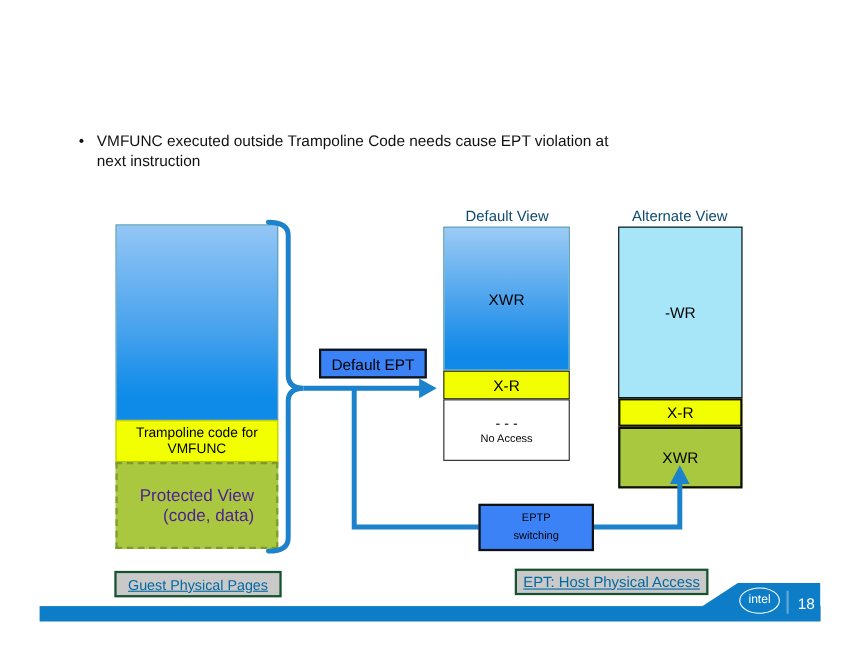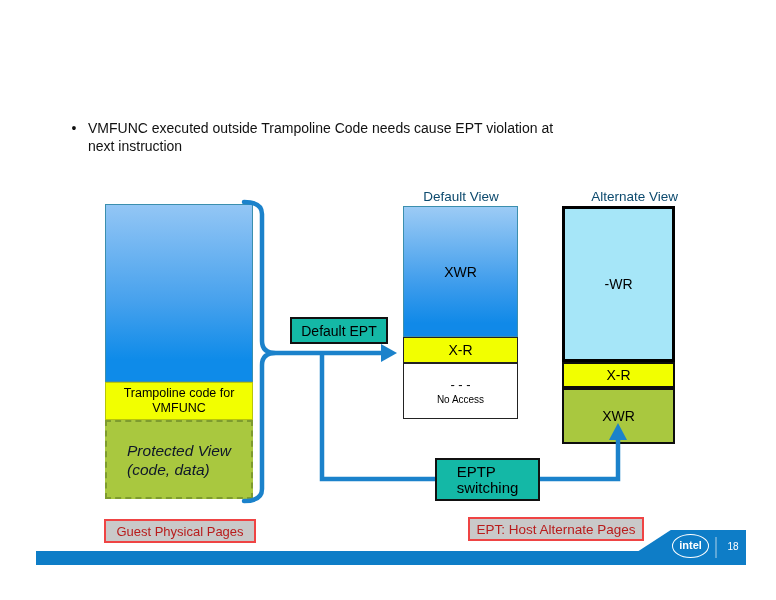--- a/index.html
+++ b/index.html
@@ -28,66 +28,66 @@
   
   .guest-stack{position:absolute;left:105px;top:204px;width:148px;}
   .guest-blue{box-sizing:border-box;height:178px;
       background:linear-gradient(180deg,var(--guest-gradient-top) 0%,#46A1ED 55%,var(--guest-gradient-bottom) 88%);
       border:1.5px solid #3B8FAE;}
   .guest-yellow{box-sizing:border-box;height:38px;background:var(--highlight-yellow);
       border:1px solid #b9c50a;display:flex;align-items:center;justify-content:center;
       text-align:center;font-size:12.5px;line-height:15px;color:#000;}
   .guest-green{box-sizing:border-box;height:79px;background:var(--protected-green);
       border:2px dashed #7E9B2E;display:flex;align-items:center;justify-content:center;
-      text-align:left;font-size:15.5px;line-height:19px;color:#0f172a;font-style:italic;}
+      text-align:right;font-size:15.5px;line-height:19px;color:#4c1d95;}
 
   
   .view-title{position:absolute;width:120px;text-align:center;font-size:13.5px;color:#0c4a6e;top:189px;}
   .vt-default{left:401px;}
-  .vt-alternate{left:558px;text-align:right;}
+  .vt-alternate{left:558px;}
   .view-col{position:absolute;top:206px;width:115px;}
   .col-default{left:403px;}
   .col-alternate{left:562px;width:113px;}
   .region{box-sizing:border-box;display:flex;flex-direction:column;align-items:center;justify-content:center;
           text-align:center;font-size:14px;color:#000;}
   .r-xwr-blue{height:131px;border:1px solid #3B8FAE;
       background:linear-gradient(180deg,#9CCBF5 0%,#3D9CEC 60%,#1089E8 90%);}
   .r-xr-default{height:26px;background:var(--highlight-yellow);border:1px solid #222;}
   .r-noaccess{height:56px;background:#fff;border:1.5px solid #222;font-size:13px;}
   .r-noaccess .sub{font-size:10px;margin-top:2px;}
-  .r-wr-cyan{height:156px;background:var(--alt-view-cyan);border:3px solid #000000;}
+  .r-wr-cyan{height:156px;background:var(--alt-view-cyan);border:1px solid #000000;}
   .r-xr-alt{height:26px;background:var(--highlight-yellow);border:2.5px solid #0d0d0d;}
   .r-xwr-green{height:56px;background:var(--protected-green);border:2.5px solid #0d0d0d;}
 
   
   .connectors{position:absolute;left:0;top:0;width:776px;height:600px;pointer-events:none;}
 
   
-  .label-box{position:absolute;box-sizing:border-box;background:#14b8a6;border:2.5px solid #111;
-      display:flex;align-items:center;justify-content:center;text-align:left;color:#000;}
+  .label-box{position:absolute;box-sizing:border-box;background:#3b82f6;border:2.5px solid #111;
+      display:flex;align-items:center;justify-content:center;text-align:center;color:#000;}
   .default-ept{left:290px;top:317px;width:98px;height:27px;font-size:14px;}
-  .eptp-switching{left:435px;top:458px;width:105px;height:43px;font-size:15px;line-height:16px;}
+  .eptp-switching{left:435px;top:458px;width:105px;height:43px;font-size:10px;line-height:16px;}
 
   
-  .caption{position:absolute;box-sizing:border-box;background:var(--caption-gray);border:2px solid #ef4444;
-      display:flex;align-items:center;justify-content:center;color:#b91c1c;}
+  .caption{position:absolute;box-sizing:border-box;background:var(--caption-gray);border:2px solid #14532d;
+      display:flex;align-items:center;justify-content:center;color:#0369a1;text-decoration:underline;}
   .caption-guest{left:104px;top:519px;width:152px;height:24px;font-size:13px;}
   .caption-ept{left:468px;top:517px;width:176px;height:24px;font-size:13.5px;}
 
   
   .footer-bar{position:absolute;left:36px;top:551px;width:710px;height:14px;background:var(--footer-blue);}
   .footer-block{position:absolute;left:637px;top:530px;width:109px;height:22px;background:var(--footer-blue);
       clip-path:polygon(0% 100%,31% 0%,100% 0%,100% 100%);}
   .intel-logo{position:absolute;left:672px;top:534px;width:37px;height:24px;
       border:1.7px solid #fff;border-radius:50%;box-sizing:border-box;
       display:flex;align-items:center;justify-content:center;}
-  .intel-logo span{color:#fff;font-size:11px;font-weight:bold;letter-spacing:0;position:relative;top:-1px;}
+  .intel-logo span{color:#fff;font-size:11px;font-weight:normal;letter-spacing:0;position:relative;top:-1px;}
   .footer-divider{position:absolute;left:715px;top:537px;width:1.5px;height:21px;background:#5FA8D8;}
   .page-number{position:absolute;left:722px;top:541px;width:22px;text-align:center;
-      color:#fff;font-size:10px;}
+      color:#fff;font-size:14px;}
 </style>
 </head>
 <body>
 
 <div class="slide">
 
 
   <div class="bullets">
     <div class="bullet">
       <span class="ml">VMFUNC executed outside Trampoline Code needs cause EPT violation at
@@ -127,21 +127,21 @@
     <polygon points="381,344 397,353 381,362" fill="#1B82CB"></polygon>
     <path d="M322,353 L322,479 L618,479 L618,437" fill="none" stroke="#1B82CB" stroke-width="4.5" stroke-linejoin="miter"></path>
     <polygon points="609,440 618,423 627,440" fill="#1B82CB"></polygon>
   </svg>
 
   <div class="label-box default-ept">Default EPT</div>
   <div class="label-box eptp-switching ml">EPTP
 switching</div>
 
   <div class="caption caption-guest">Guest Physical Pages</div>
-  <div class="caption caption-ept">EPT: Host Alternate Pages</div>
+  <div class="caption caption-ept">EPT: Host Physical Access</div>
 
   <div class="footer-bar"></div>
   <div class="footer-block"></div>
   <div class="intel-logo">
     <span>intel</span>
   </div>
   <div class="footer-divider"></div>
   <div class="page-number">18</div>
 
 </div>

